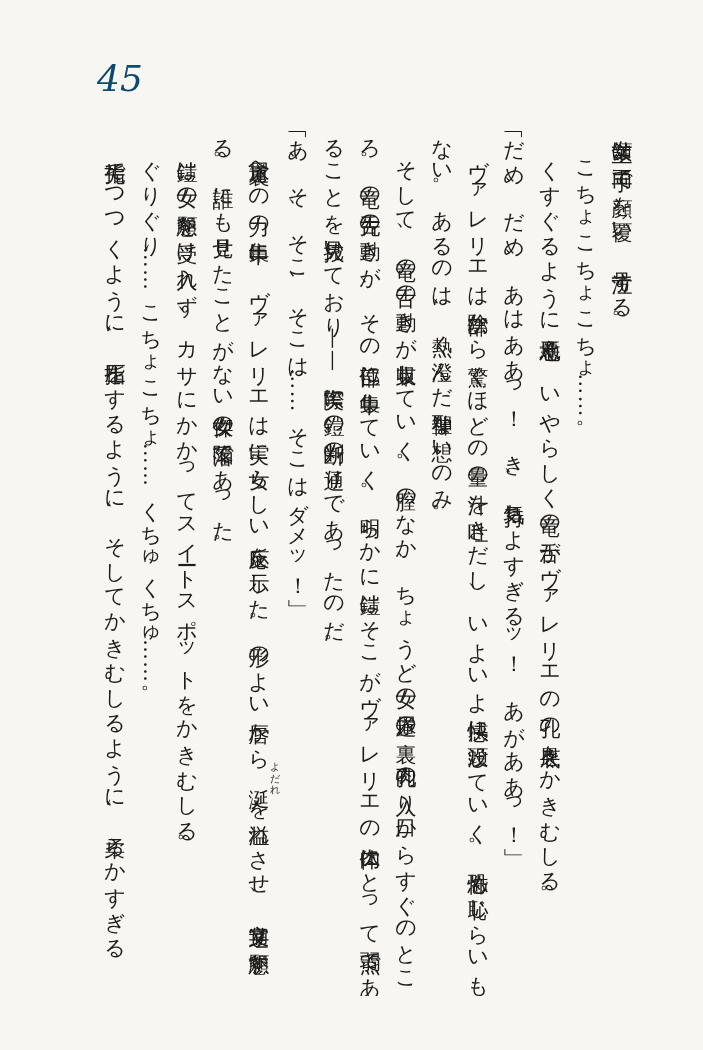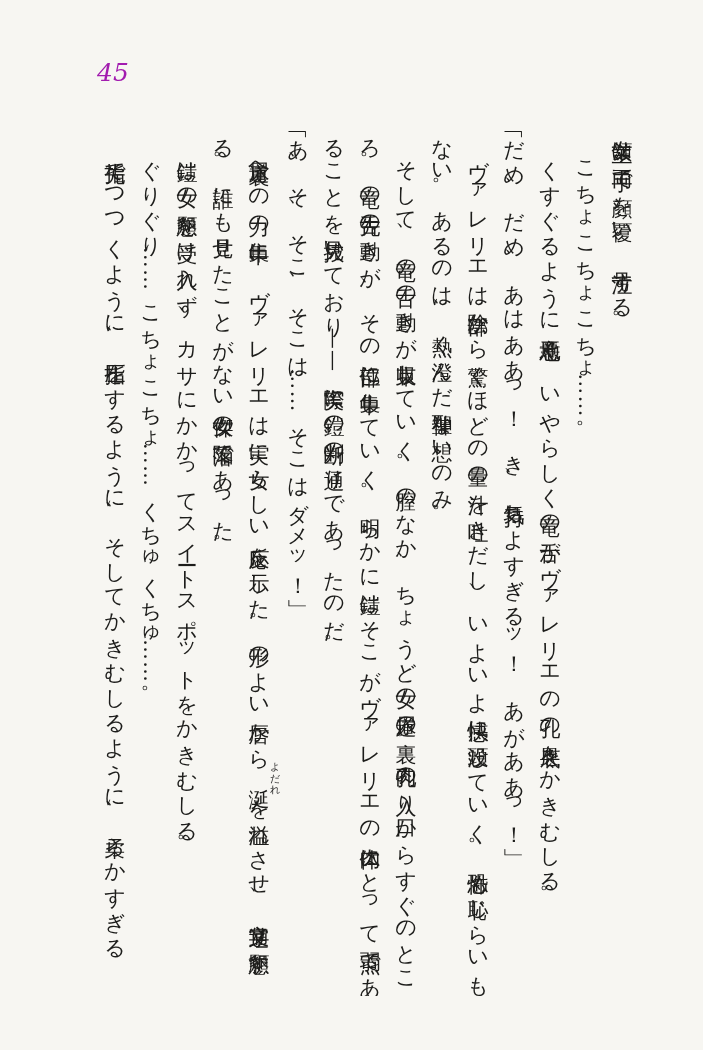--- a/index.html
+++ b/index.html
@@ -12,22 +12,22 @@
     height: 1050px;
     background: #f7f6f2;
     overflow: hidden;
   }
   .page-number {
     position: absolute;
     left: 97px;
     top: 58px;
     font-family: "DejaVu Serif", "Liberation Serif", serif;
     font-style: italic;
-    font-size: 25px;
-    color: #a21caf;
+    font-size: 36px;
+    color: #0c4a6e;
   }
   .text-block {
     position: absolute;
     top: 124px;
     right: 63px;
     width: 576px;
     height: 872px;
     writing-mode: vertical-rl;
     -webkit-writing-mode: vertical-rl;
     text-orientation: mixed;

